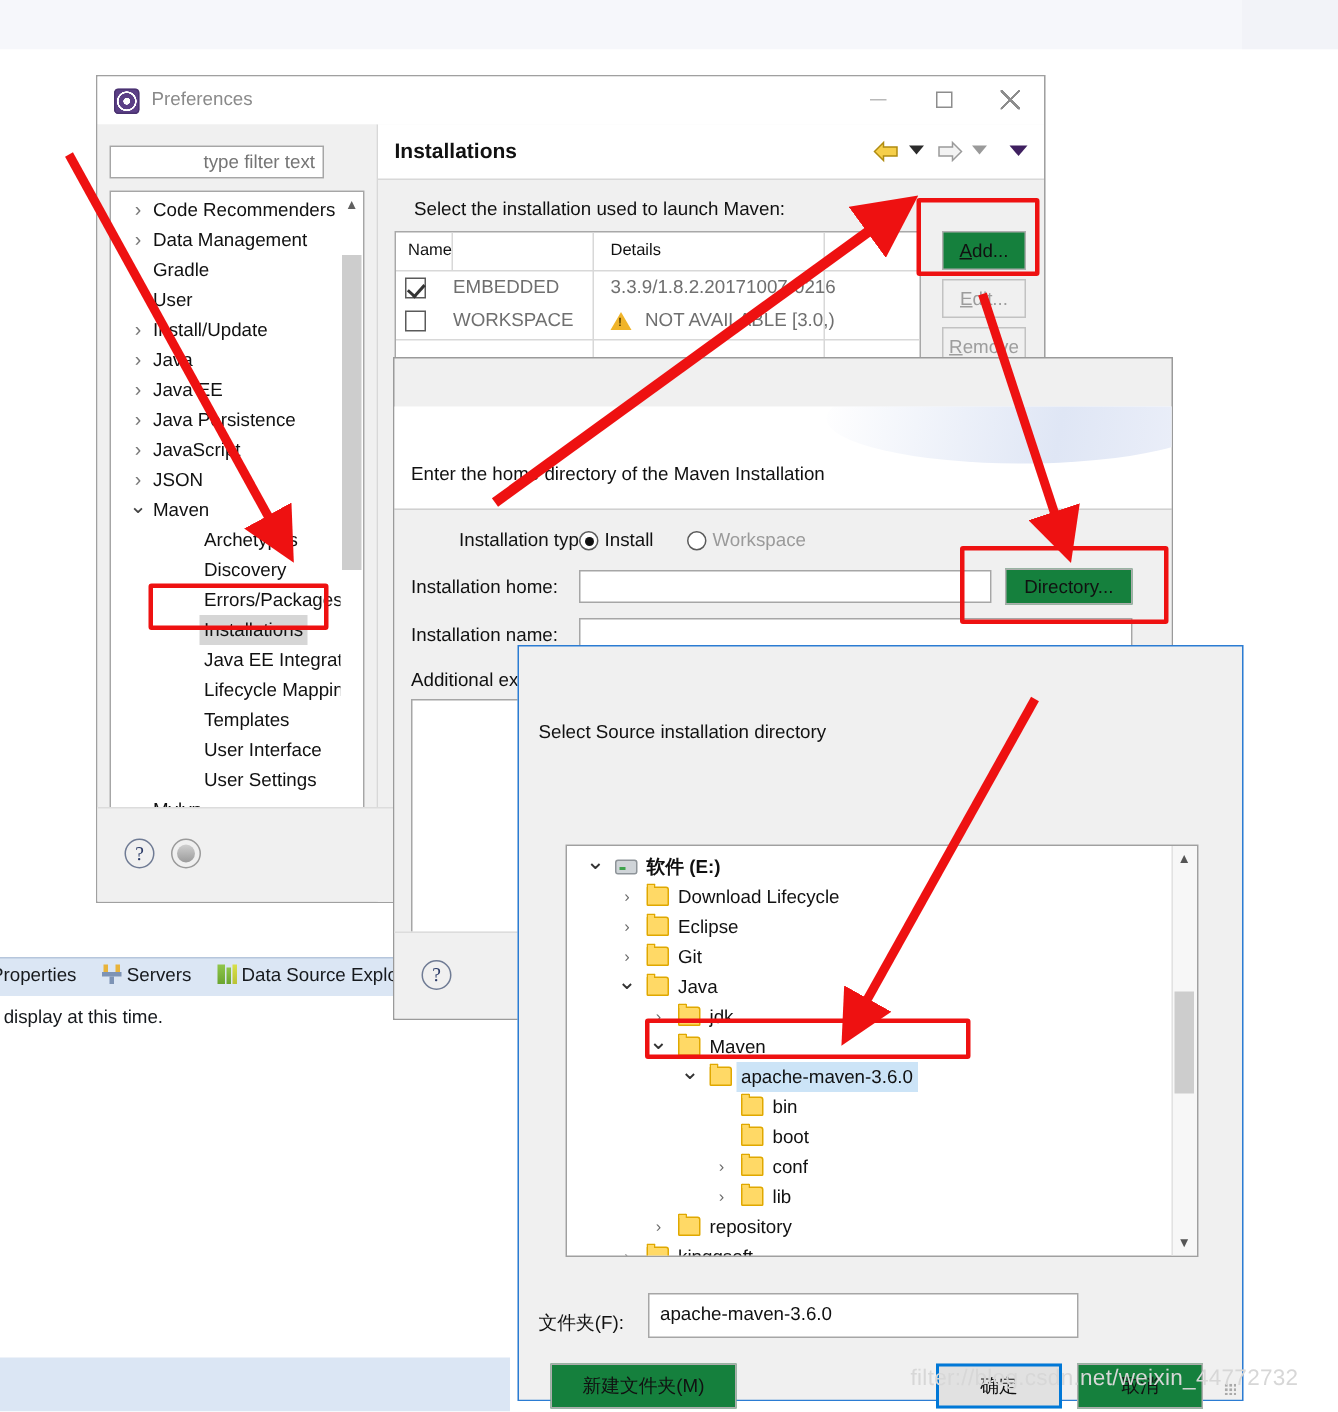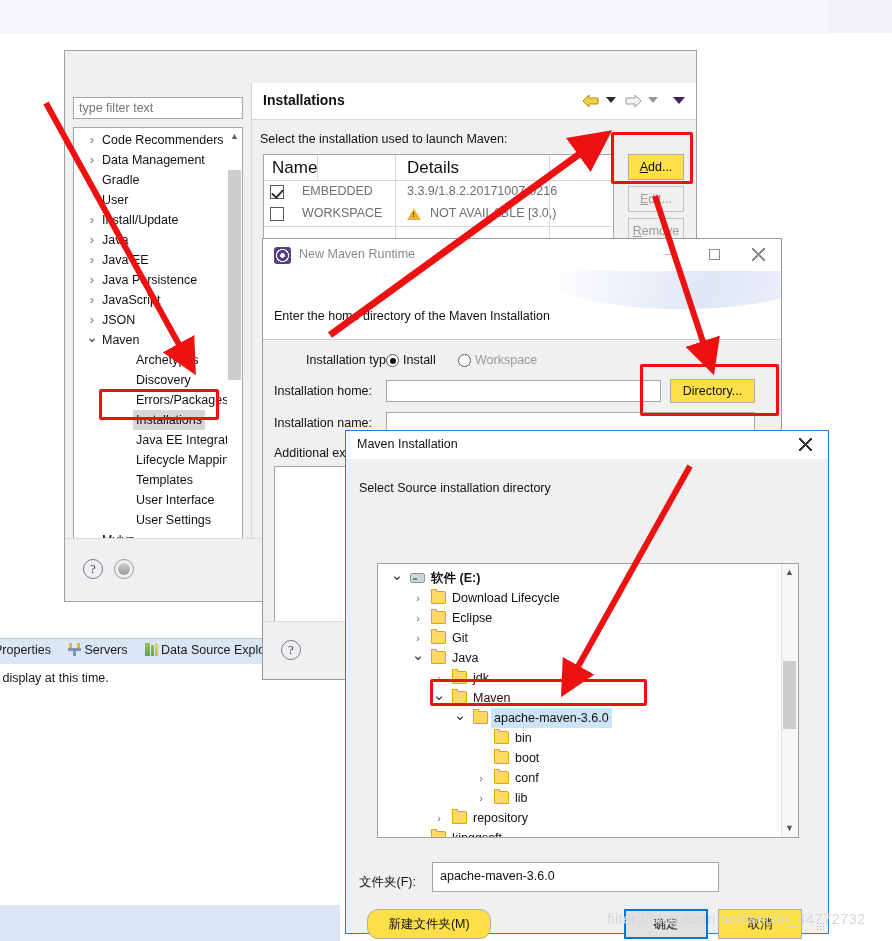--- a/index.html
+++ b/index.html
@@ -48,22 +48,22 @@
      background:radial-gradient(circle at 50% 50%, #ffffff 0 18%, #5b3f86 20% 44%, #ffffff 46% 54%, #5b3f86 56% 100%);
      box-shadow:inset 0 0 0 1px #4a3370;}
   #prefs-title{left:36px;color:#8a8a8a;}
   .win-min i{width:11px;height:1px;background:#b9b9b9;margin:-1px 0 0 -6px;}
   .win-max i{width:11px;height:11px;border:1px solid #8d8d8d;margin:-6px 0 0 -6px;box-sizing:border-box;}
   .win-close i{width:13px;height:13px;margin:-7px 0 0 -7px;
      background:linear-gradient(to bottom right,transparent 45%,#8d8d8d 45%,#8d8d8d 55%,transparent 55%),
                 linear-gradient(to bottom left ,transparent 45%,#8d8d8d 45%,#8d8d8d 55%,transparent 55%);}
 
   #prefs-body{position:absolute;left:0;top:32px;right:0;bottom:0;background:#f0f0f0;}
-  #filter-input{position:absolute;left:8px;top:14px;width:170px;height:22px;background:#fff;border:1px solid #a6a6a6;
-     box-sizing:border-box;font:12.5px "Liberation Sans",sans-serif;color:#9b9b9b;padding:2px 5px;}
+  #filter-input{position:absolute;left:8px;top:14px;width:143px;height:22px;background:#fff;border:1px solid #a6a6a6;
+     box-sizing:border-box;font:12.5px "Liberation Sans",sans-serif;color:#9b9b9b;padding:2px 5px;text-align:right;}
   #tree-box{position:absolute;left:8px;top:44px;width:170px;height:448px;background:#fff;border:1px solid #a6a6a6;box-sizing:border-box;overflow:hidden;}
   .tnode{position:relative;height:20px;line-height:20px;font-size:12.5px;color:#111;white-space:nowrap;}
   .tnode .arw{position:absolute;left:12px;top:0;width:12px;text-align:center;color:#767676;font-size:11px;}
   .tnode .arw.open{color:#444;}
   .tnode .lbl{position:absolute;top:0;}
   .tnode.lvl1 .lbl{left:28px;}
   .tnode.lvl2 .lbl{left:62px;}
   .tnode.sel .lbl{background:#d6d6d6;padding:0 3px;margin-left:-3px;}
   #tree-vscroll{position:absolute;right:0;top:0;width:15px;bottom:0;background:#fff;}
   #tree-vscroll .arrow{position:absolute;left:0;width:15px;height:16px;text-align:center;line-height:16px;color:#606060;font-size:9px;}
@@ -81,35 +81,35 @@
   #apply-btn i{position:absolute;left:3px;top:3px;width:12px;height:12px;border-radius:50%;
      background:linear-gradient(#cfcfcf,#9b9b9b);}
 
   
   #pref-right{position:absolute;left:186px;top:0;right:0;bottom:0;background:#fff;border-left:1px solid #d8d8d8;}
   #pref-pagehdr{position:absolute;left:0;top:0;right:0;height:36px;background:#fff;border-bottom:1px solid #d8d8d8;}
   #pref-pagetitle{position:absolute;left:11px;top:9px;font-size:14px;font-weight:bold;color:#111;}
   .navarrow{position:absolute;top:10px;}
   .navcaret{position:absolute;top:14px;width:0;height:0;border-left:5px solid transparent;border-right:5px solid transparent;}
   #pref-page{position:absolute;left:0;top:37px;right:0;bottom:0;background:#f0f0f0;}
-  #pref-desc{position:absolute;left:8px;top:12px;font-size:12.5px;color:#111;}
+  #pref-desc{position:absolute;left:24px;top:12px;font-size:12.5px;color:#111;}
   #inst-table{position:absolute;left:11px;top:34px;width:351px;height:100px;background:#fff;border:1px solid #a8a8a8;box-sizing:border-box;}
-  .ith{position:absolute;top:0;height:25px;line-height:25px;font-size:17px;color:#111;border-right:1px solid #d8d8d8;}
+  .ith{position:absolute;top:0;height:25px;line-height:25px;font-size:11px;color:#111;border-right:1px solid #d8d8d8;}
   .itrow{position:absolute;left:0;right:0;height:22px;font-size:12.5px;color:#6f6f6f;}
   .itchk{position:absolute;left:6px;top:3px;width:14px;height:14px;border:1px solid #5a5a5a;background:#fff;box-sizing:border-box;}
   .itchk.on:after{content:"";position:absolute;left:3px;top:1px;width:5px;height:9px;border:solid #333;border-width:0 2px 2px 0;transform:rotate(42deg);}
   .itname{position:absolute;left:38px;top:2px;}
   .itdet{position:absolute;left:143px;top:2px;}
   .warnico{position:absolute;left:143px;top:4px;width:0;height:0;border-left:7px solid transparent;border-right:7px solid transparent;border-bottom:12px solid #f0b429;}
   .warnico:after{content:"!";position:absolute;left:-2px;top:2px;font-size:8px;color:#5b4300;font-weight:bold;}
   #col-sep1{position:absolute;left:131px;top:0;bottom:0;width:1px;background:#d8d8d8;}
   #col-sep2{position:absolute;left:285px;top:0;bottom:0;width:1px;background:#d8d8d8;}
   #hdr-line{position:absolute;left:0;right:0;top:25px;height:1px;background:#d8d8d8;}
 
-  .btn{position:absolute;background:#fde047;border:1px solid #adadad;box-sizing:border-box;
+  .btn{position:absolute;background:#15803d;border:1px solid #adadad;box-sizing:border-box;
        font:12.5px "Liberation Sans",sans-serif;color:#111;text-align:center;}
   .btn.dis{color:#9d9d9d;border-color:#c2c2c2;background:#f0f0f0;}
   .btn u{text-decoration:underline;}
 
   
   #nmr{left:262px;top:238px;width:520px;height:442px;background:#f0f0f0;border:1px solid #9a9a9a;}
   #nmr .win-title{height:32px;background:#fff;}
   #nmr-icon{position:absolute;left:11px;top:8px;width:17px;height:17px;border-radius:3px;
      background:radial-gradient(circle at 50% 50%, #ffffff 0 18%, #5b3f86 20% 44%, #ffffff 46% 54%, #5b3f86 56% 100%);}
   #nmr-title{left:36px;color:#8a8a8a;}
@@ -147,21 +147,21 @@
   .fico.drive{background:#cfd4d8;border:1px solid #8e9499;box-sizing:border-box;border-radius:2px;height:10px;top:5px;}
   .fico.drive:after{content:"";position:absolute;left:2px;top:4px;width:4px;height:2px;background:#3fa34d;}
   .fname{position:absolute;top:0;}
   .fnode.sel .fname{background:#cce4f7;padding:0 3px;margin-left:-3px;}
   #mi-vscroll{position:absolute;right:0;top:0;width:16px;bottom:0;background:#f7f7f7;border-left:1px solid #e2e2e2;}
   #mi-vscroll .arrow{position:absolute;left:0;width:15px;height:17px;text-align:center;line-height:17px;color:#555;font-size:9px;}
   #mi-vscroll .arrow.up{top:0;} #mi-vscroll .arrow.dn{bottom:0;}
   #mi-vscroll .thumb{position:absolute;left:1px;width:13px;top:97px;height:68px;background:#cdcdcd;}
   #mi-folder-label{position:absolute;left:13px;top:415px;font-size:12.5px;color:#111;}
   #mi-folder-input{left:86px;top:403px;width:287px;height:30px;font:12.5px "Liberation Sans",sans-serif;color:#111;padding:6px 7px;}
-  #mi-newfolder{left:21px;top:450px;width:124px;height:30px;border-radius:11px;}
+  #mi-newfolder{left:21px;top:450px;width:124px;height:30px;}
   #mi-ok{left:278px;top:450px;width:84px;height:30px;border:2px solid #0078d7;background:#e1e1e1;}
   #mi-cancel{left:372px;top:450px;width:84px;height:30px;}
   #mi-grip{position:absolute;right:4px;bottom:3px;width:8px;height:8px;
      background:radial-gradient(#a9a9a9 40%,transparent 41%) 0 0/3px 3px;}
 
   
   #watermark{position:absolute;left:607px;top:910px;font-size:15px;color:#d7d7d7;white-space:nowrap;letter-spacing:.2px;}
 
   
   .redbox{position:absolute;border:3px solid #ee1111;box-sizing:border-box;border-radius:2px;}
@@ -183,20 +183,33 @@
     <span class="tabicon servers"></span><span class="lbl">Servers</span>
     <span class="tabicon datasrc"></span><span class="lbl">Data Source Explo</span>
   </div>
 </div>
 <div class="abs" id="view-body">
   <div class="txt">o display at this time.</div>
 </div>
 <div class="abs" id="editor-bottom-strip2"></div>
 
 <div class="win" id="prefs">
+  <div class="win-title">
+    <div id="prefs-icon"></div>
+    <div class="t" id="prefs-title">Preferences</div>
+    <div class="ctlbtn win-min" style="right:88px">
+        <i></i>
+      </div>
+    <div class="ctlbtn win-max" style="right:44px">
+        <i></i>
+      </div>
+    <div class="ctlbtn win-close" style="right:0px">
+        <i></i>
+      </div>
+  </div>
 
   <div id="prefs-body">
 
     <input id="filter-input" placeholder="type filter text" style="">
 
     <div id="tree-box">
       <div id="tree-nodes" style="position:absolute;left:0;top:2px;right:16px;">
           <div class="tnode lvl1">
             <span class="arw" style="font-size: 13px;">›</span>
             <span class="lbl">Code Recommenders</span>
@@ -336,33 +349,20 @@
     <div id="prefs-footer">
       <div class="circbtn" id="help-btn">?</div>
       <div class="circbtn" id="apply-btn">
           <i></i>
         </div>
     </div>
   </div>
 </div>
 
 <div class="win" id="nmr">
-  <div class="win-title">
-    <div id="nmr-icon"></div>
-    <div class="t" id="nmr-title">New Maven Runtime</div>
-    <div class="ctlbtn win-min" style="right:88px">
-        <i></i>
-      </div>
-    <div class="ctlbtn win-max" style="right:44px">
-        <i></i>
-      </div>
-    <div class="ctlbtn win-close" style="right:0px">
-        <i></i>
-      </div>
-  </div>
 
   <div id="nmr-head">
     <div class="swoosh"></div>
     <div id="nmr-msg">Enter the home directory of the Maven Installation</div>
   </div>
   <div id="nmr-sep"></div>
 
   <div id="nmr-body">
     <div class="flabel" style="left:11px;top:13px;margin-left:32px;">Installation type:</div>
     <div class="radio on" style="left:123px;top:14px;"></div>
@@ -380,26 +380,20 @@
     <div class="flabel" style="left:11px;top:106px;">Additional ex</div>
     <div class="tarea" style="left:11px;top:126px;width:481px;height:160px;"></div>
   </div>
 
   <div id="nmr-footer">
     <div class="circbtn" style="left:18px;top:18px;color:#2a3a66;font:13px 'Liberation Serif',serif;text-align:center;line-height:18px;">?</div>
   </div>
 </div>
 
 <div id="mi" class="abs">
-  <div id="mi-title">
-    <div class="t">Maven Installation</div>
-    <div id="mi-close">
-        <i></i>
-      </div>
-  </div>
   <div id="mi-body">
     <div id="mi-desc">Select Source installation directory</div>
 
     <div id="mi-tree">
       <div id="mi-nodes" style="position:absolute;left:0;top:4px;right:17px;">
           <div class="fnode" style="top: 0px;">
             <span class="exp open" style="left: 12px; font-size: 15px; line-height: 13px;">⌄</span>
             <span class="fico drive" style="left: 32px;"></span>
             <span class="fname" style="left: 53px; font-weight: bold;">软件 (E:)</span>
           </div>

